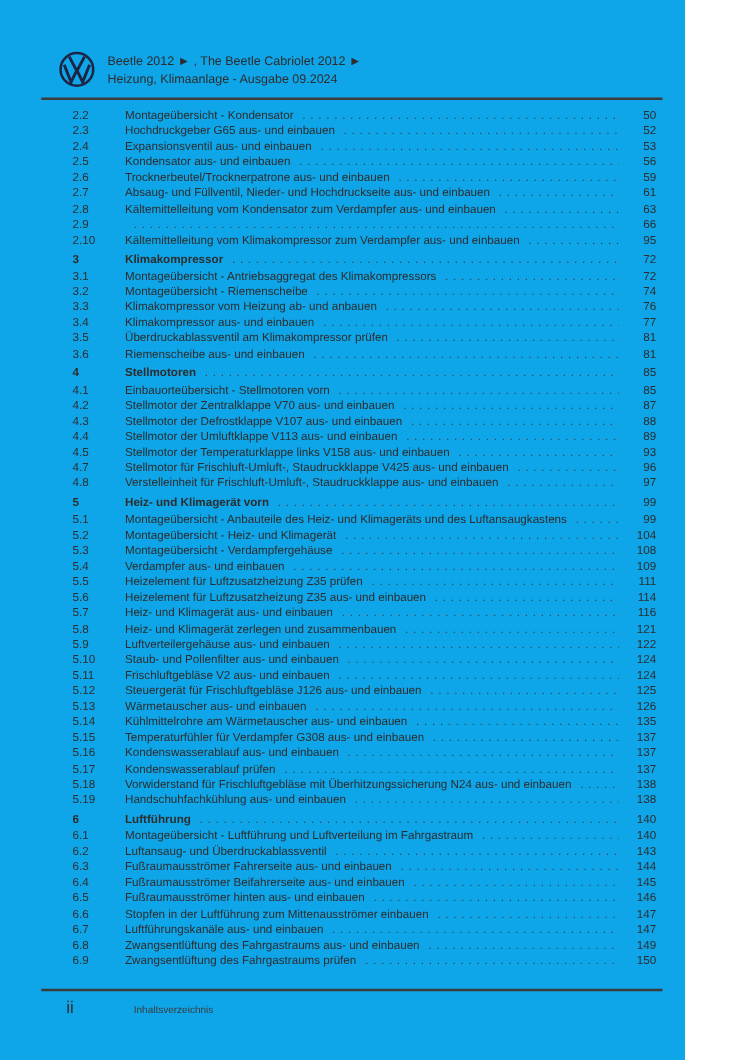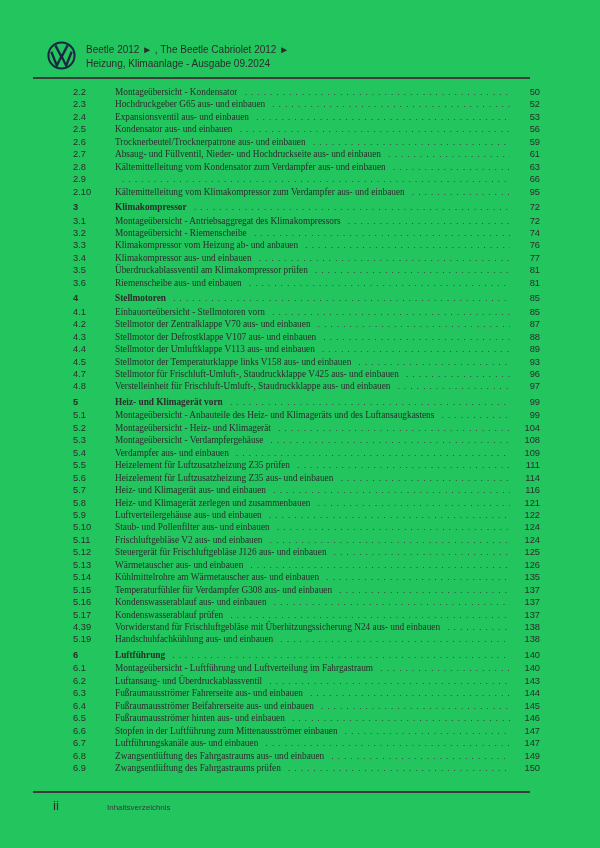--- a/index.html
+++ b/index.html
@@ -1,37 +1,37 @@
 <!DOCTYPE html>
 <html><head>
 <meta charset="utf-8">
 <style>
   html,body{margin:0;padding:0;background:#ffffff;}
   .page{
-    position:relative;width:600px;height:848px;background:#22c55e;overflow:hidden;
+    position:relative;width:548px;height:848px;background:#0ea5e9;overflow:hidden;
     font-family:"Liberation Sans","DejaVu Sans",sans-serif;color:#2d2d2d;
   }
   
   .header{position:absolute;left:33px;top:41px;width:497px;}
   .header-inner{display:flex;align-items:flex-start;}
   .logo{margin-left:14px;flex:0 0 auto;}
   .header-text{margin-left:10px;font-size:10px;line-height:13.5px;padding-top:2px;color:#2d2d2d;}
   .header-rule{border-bottom:2px solid #3c3c3c;margin-top:3px;}
   
-  .toc{position:absolute;left:43px;top:86px;width:497px;}
+  .toc{position:absolute;left:28px;top:86px;width:497px;}
   .row{
     display:flex;align-items:baseline;font-size:9.3px;line-height:12.45px;
     white-space:nowrap;
   }
   .row.chapter{margin-top:3px;margin-bottom:1px;}
   .row.chapter .num,.row.chapter .title,.row.chapter .page{font-weight:bold;}
   .num{flex:0 0 42px;padding-left:30px;box-sizing:content-box;}
   .num{flex-basis:42px;}
   .row .num{flex:0 0 72px;padding-left:30px;box-sizing:border-box;}
-  .title{flex:0 1 auto;overflow:hidden;font-family:Liberation Serif, serif;}
+  .title{flex:0 1 auto;overflow:hidden;}
   .leader{
     flex:1 1 0;overflow:hidden;white-space:nowrap;margin:0 4px 0 7px;
     color:#3f3f3f;min-width:8px;
   }
   .leader::after{
     content:". . . . . . . . . . . . . . . . . . . . . . . . . . . . . . . . . . . . . . . . . . . . . . . . . . . . . . . . . . . . . . . . . . . . . . . . . . . . . . . . . . . . . . . . . . . .";
     letter-spacing:0.6px;
   }
   .page-num{flex:0 0 26px;text-align:right;}
   
@@ -352,21 +352,21 @@
     </div>
 
     <div class="row">
       <span class="num">5.17</span>
       <span class="title">Kondenswasserablauf prüfen</span>
       <span class="leader"></span>
       <span class="page-num">137</span>
     </div>
 
     <div class="row">
-      <span class="num">4.39</span>
+      <span class="num">5.18</span>
       <span class="title">Vorwiderstand für Frischluftgebläse mit Überhitzungssicherung N24 aus- und einbauen</span>
       <span class="leader"></span>
       <span class="page-num">138</span>
     </div>
 
     <div class="row">
       <span class="num">5.19</span>
       <span class="title">Handschuhfachkühlung aus- und einbauen</span>
       <span class="leader"></span>
       <span class="page-num">138</span>

